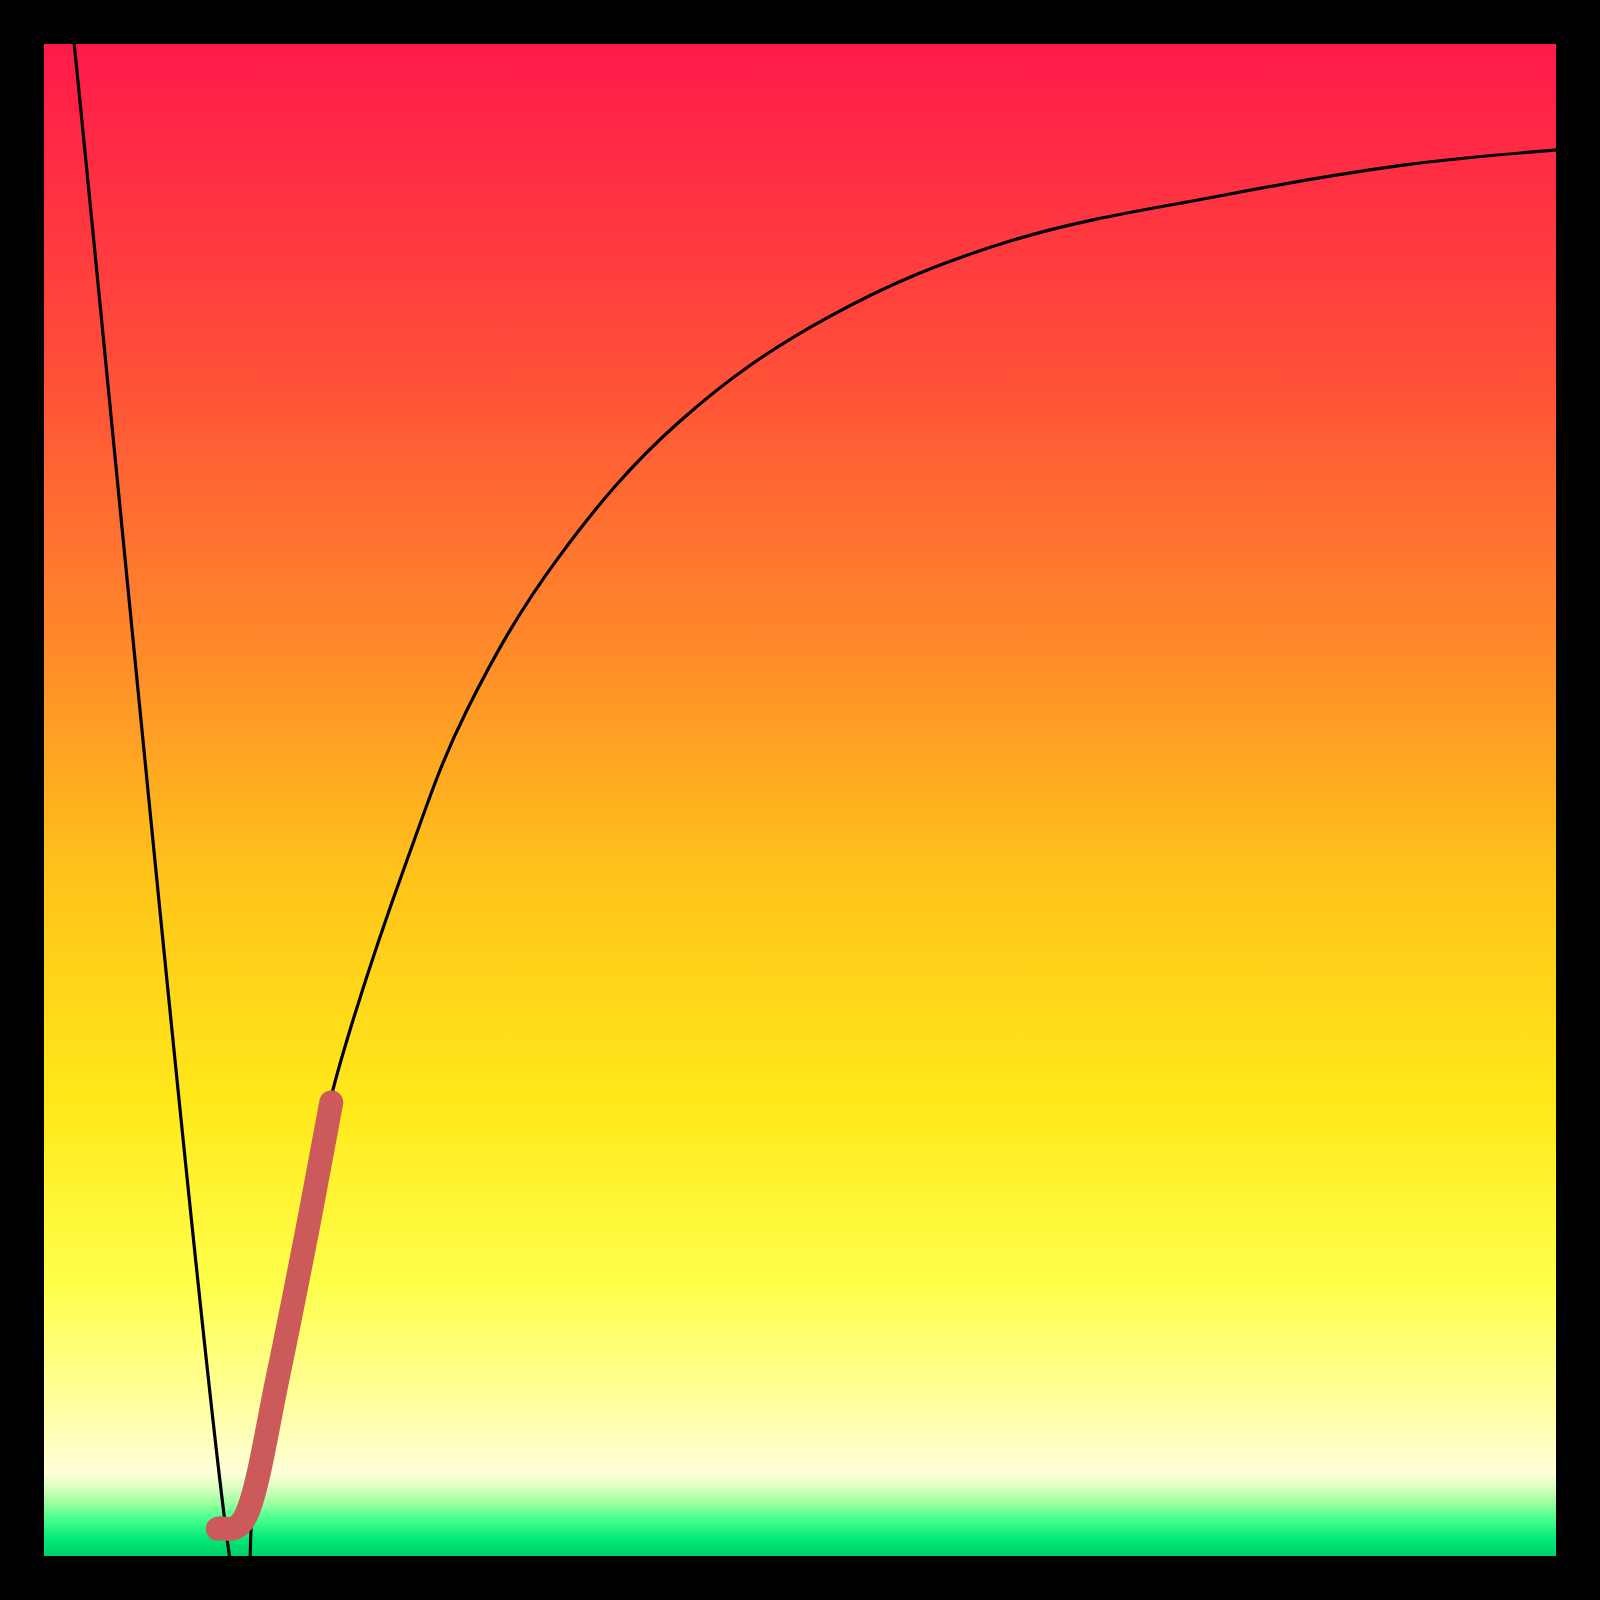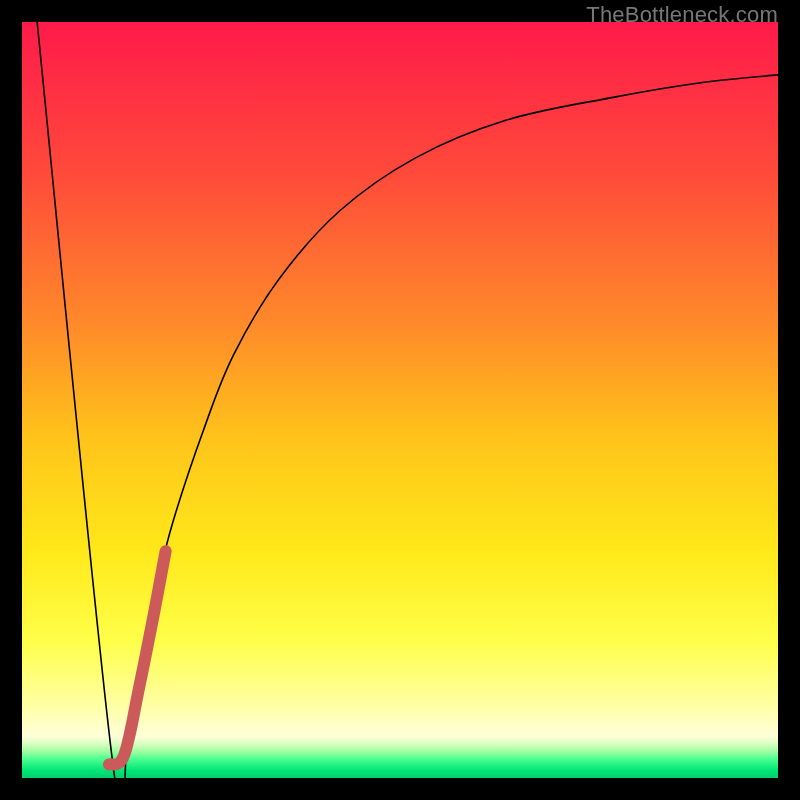--- a/index.html
+++ b/index.html
@@ -33,21 +33,20 @@
     font-family: Arial, Helvetica, sans-serif;
     font-size: 22px;
     letter-spacing: 0.2px;
   }
   svg { display: block; }
 </style>
 </head>
 <body>
 
 <div class="frame">
-  <div class="watermark">TheBottleneck.com</div>
 
   <div class="plot">
     <svg id="chart-svg" width="756" height="756" viewBox="0 0 756 756">
       <defs>
         <linearGradient id="bg-grad" x1="0" y1="0" x2="0" y2="1">
             <stop offset="0%" stop-color="#ff1a4a"></stop>
             <stop offset="20%" stop-color="#ff4a3a"></stop>
             <stop offset="40%" stop-color="#ff8a2a"></stop>
             <stop offset="55.00000000000001%" stop-color="#ffc31a"></stop>
             <stop offset="70%" stop-color="#ffe91a"></stop>

